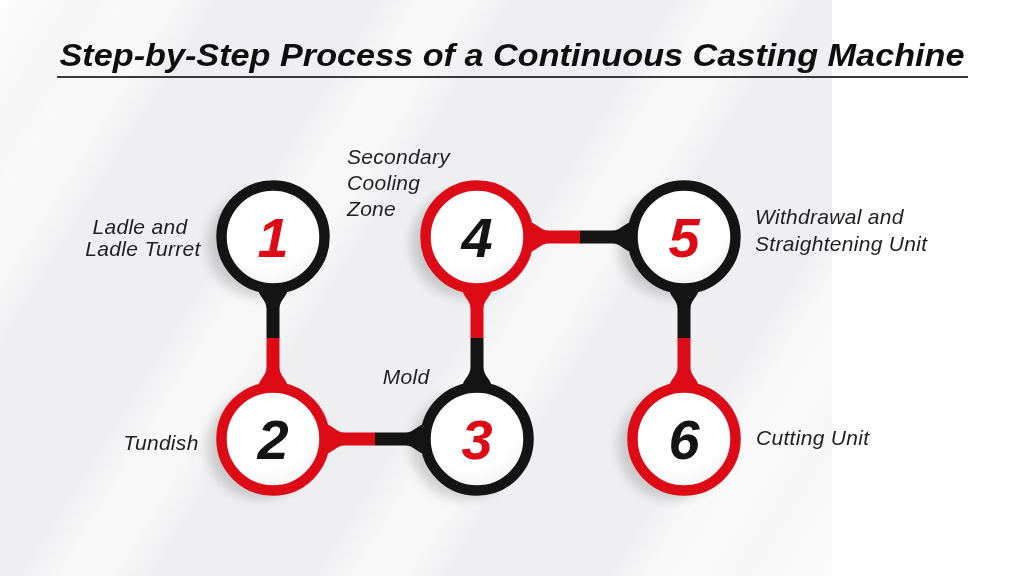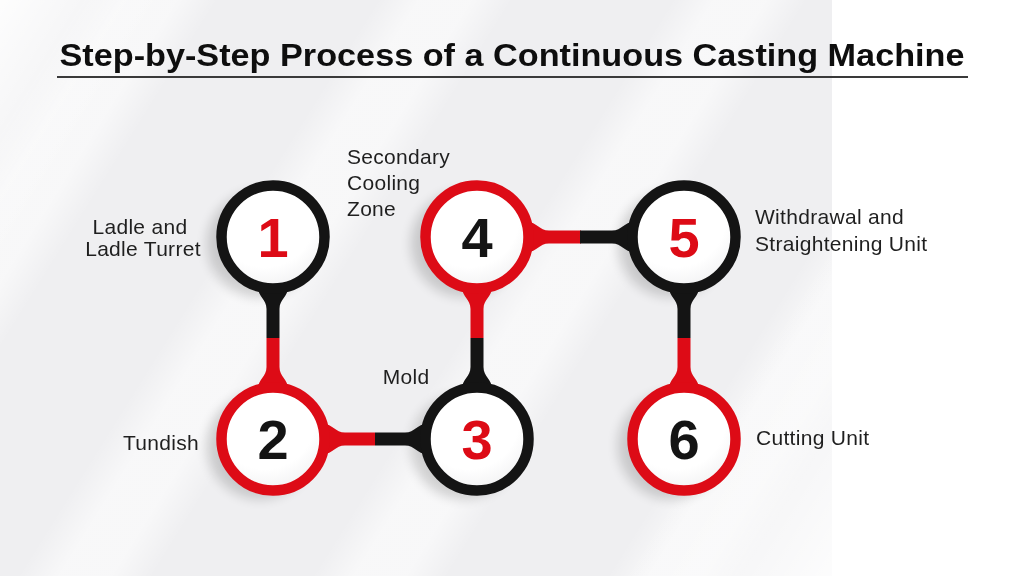--- a/index.html
+++ b/index.html
@@ -10,20 +10,21 @@
   .canvas{
     position:relative;width:832px;height:576px;
     background-color:#efeff1;
     background-image:
       linear-gradient(122deg, rgba(255,255,255,0.9) 0%, rgba(255,255,255,0) 14%),
       linear-gradient(302deg, rgba(255,255,255,0.85) 0%, rgba(255,255,255,0) 18%),
       repeating-linear-gradient(122deg,
         rgba(255,255,255,0) 0px, rgba(255,255,255,0) 70px,
         rgba(255,255,255,0.55) 105px, rgba(255,255,255,0.55) 150px,
         rgba(255,255,255,0) 185px, rgba(255,255,255,0) 250px);
+    font-style: italic;
   }
   svg{display:block;}
   text{font-family:"Liberation Sans",sans-serif;}
   .title-text{font-weight:bold;font-size:32px;}
   .step-number{font-weight:bold;font-size:56px;}
   .step-label{font-size:21px;letter-spacing:0.3px;}
 </style>
 </head>
 <body>
 

